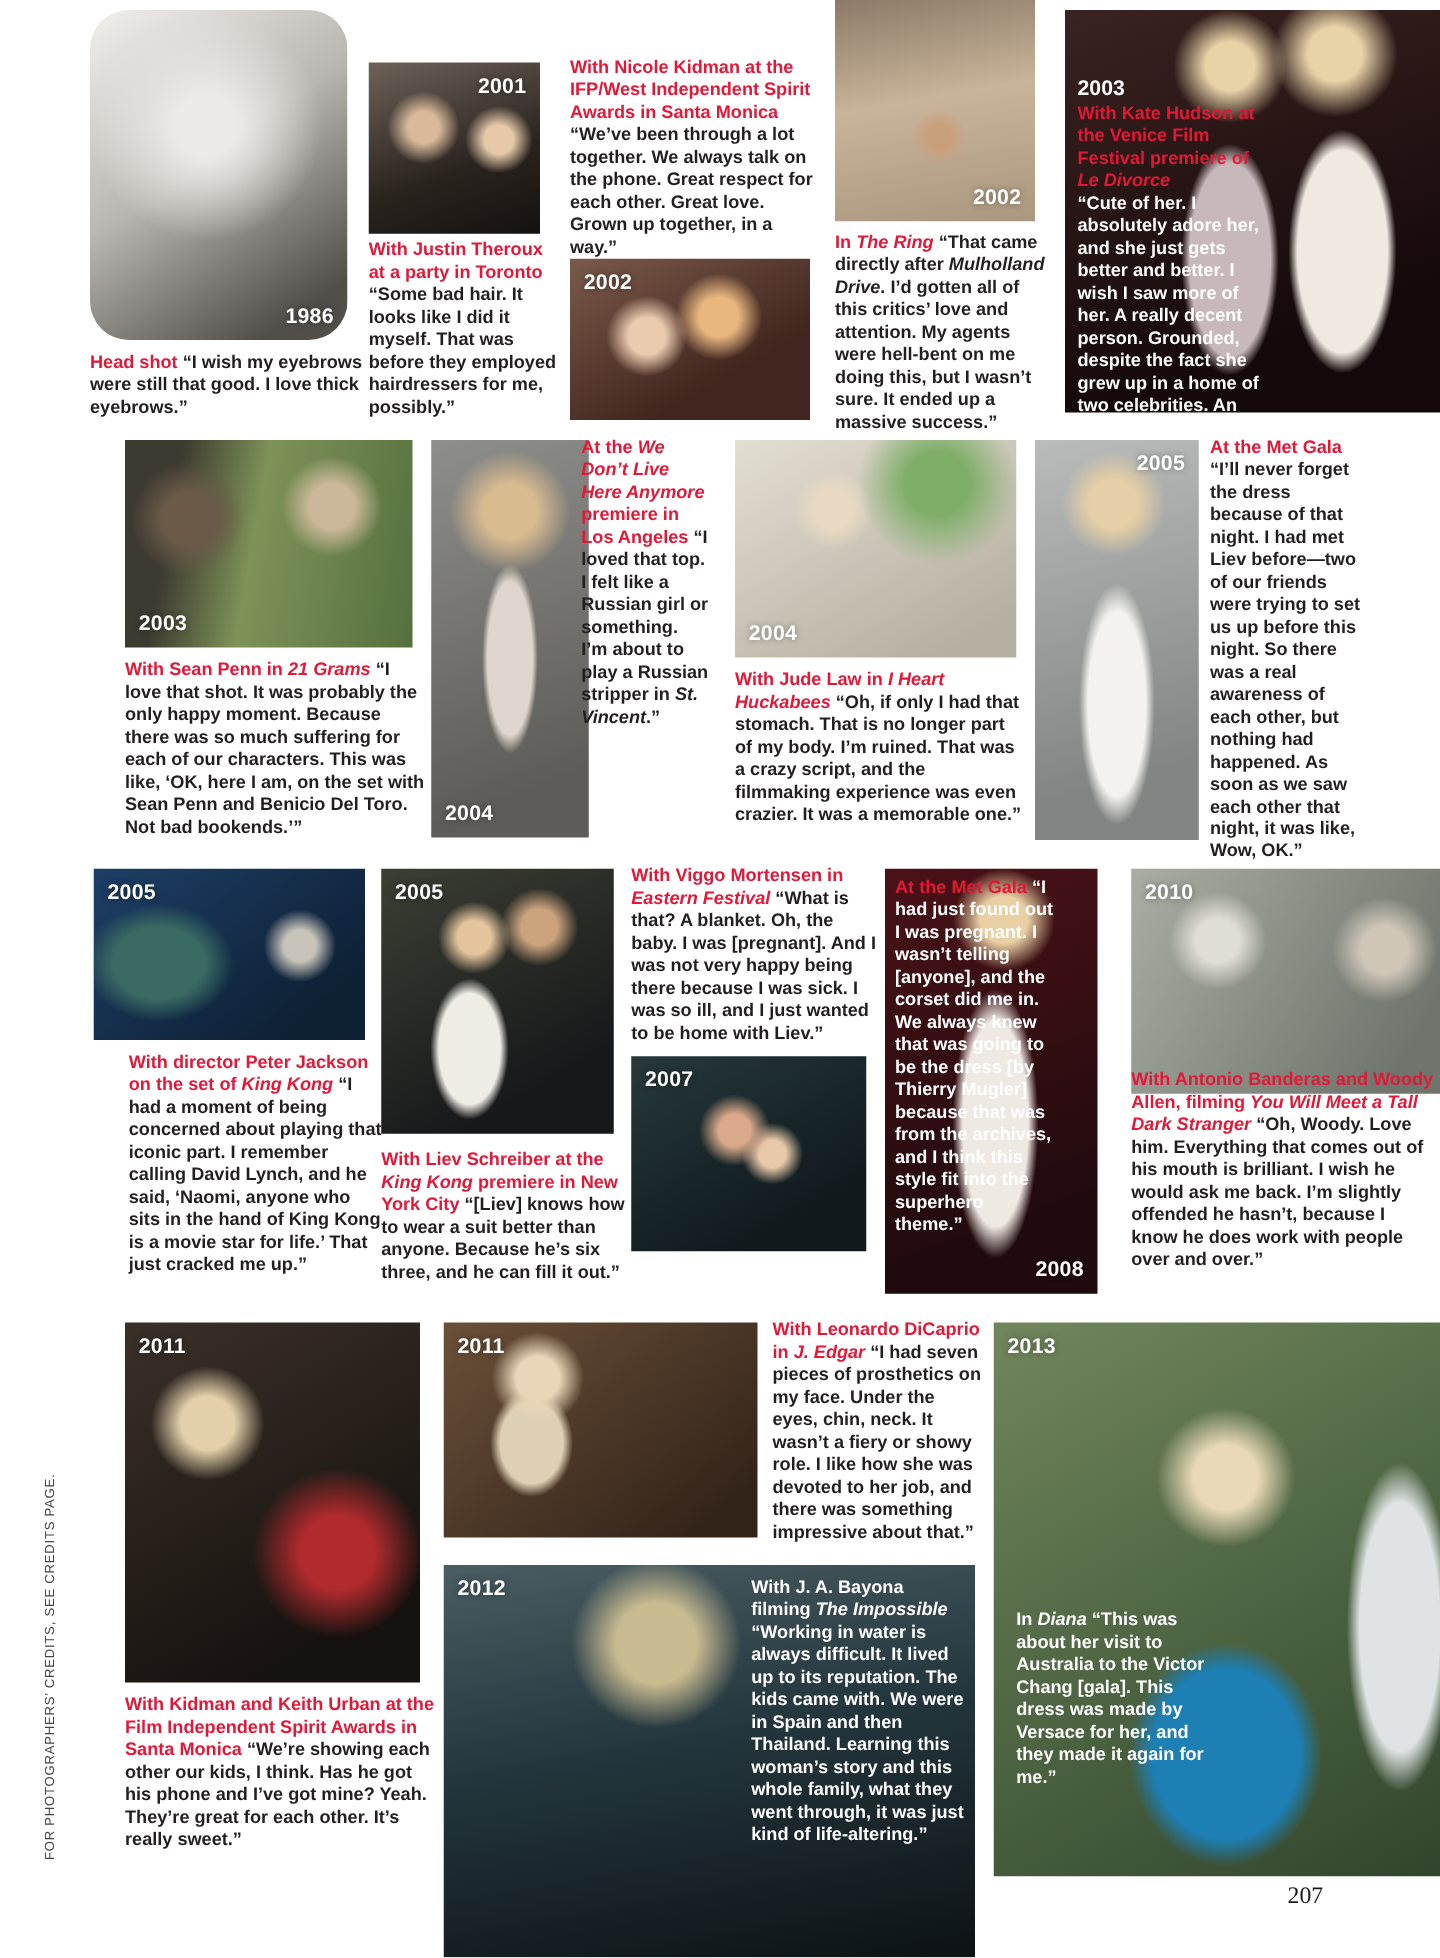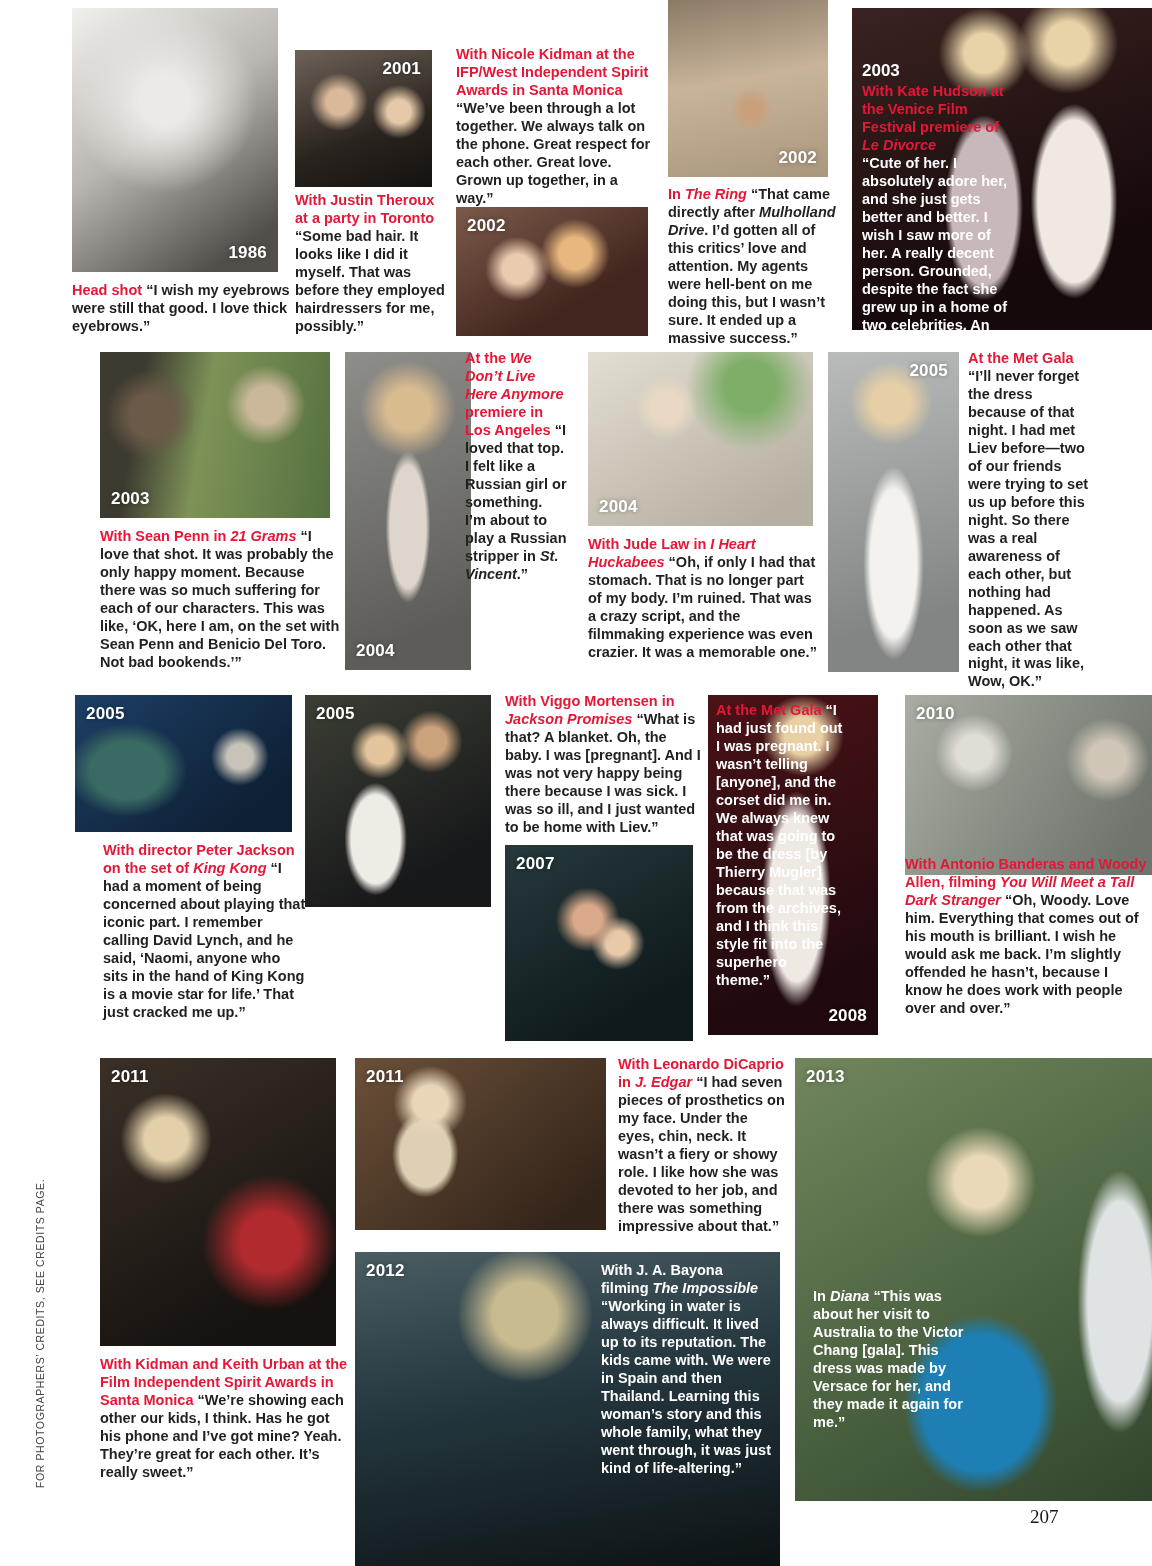--- a/index.html
+++ b/index.html
@@ -28,21 +28,21 @@
   :root { --red:#e51737; }
 
   .credit { position:absolute; left:34px; top:1158px; height:330px;
             writing-mode:vertical-rl; transform:rotate(180deg);
             font-size:10.5px; letter-spacing:.6px; color:#444; white-space:nowrap; }
   .pageno { position:absolute; left:1030px; top:1506px;
             font-family:"Liberation Serif", serif; font-size:19px; color:#1a1a1a; }
 
   
   .p0 { background:radial-gradient(circle at 45% 35%, #eceae6 0 12%, transparent 45%),
-        linear-gradient(145deg,#f2f0ec,#b9b6b1 45%,#524e4a 88%); }
+        linear-gradient(145deg,#f2f0ec,#b9b6b1 45%,#524e4a 88%);border-radius:31px; }
   .p1 { background:radial-gradient(circle at 32% 38%, #d9b99a 0 10%, transparent 23%),
         radial-gradient(circle at 76% 45%, #e6c9a9 0 9%, transparent 21%),
         linear-gradient(160deg,#6e6258,#2a241f 60%,#15110e); }
   .p2 { background:radial-gradient(circle at 32% 48%, #eacbb0 0 10%, transparent 22%),
         radial-gradient(circle at 62% 36%, #e8b77f 0 11%, transparent 24%),
         linear-gradient(150deg,#7a5a4a,#41251e 70%); }
   .p3 { background:radial-gradient(circle at 52% 62%, #caa07c 0 7%, transparent 16%),
         linear-gradient(170deg,#8b7a66,#c9b49a 45%,#a9977e); }
   .p4 { background:radial-gradient(ellipse 18% 40% at 44% 62%, #c9b8bb 0 60%, transparent 72%),
         radial-gradient(ellipse 20% 42% at 74% 60%, #efe9e2 0 60%, transparent 72%),
@@ -160,25 +160,28 @@
   <figure class="photo p9" style="left:75px;top:695px;width:217px;height:137px">
     <figcaption class="year pos-tl">2005</figcaption>
   </figure>
   <p class="cap" style="left:103px;top:842px;width:204px">
     <span class="hgroup"><span class="h">With director Peter Jackson on the set of </span><i class="h">King Kong </i><span class="h"></span></span><span class="q">“I had a moment of being concerned about playing that iconic part. I remember calling David Lynch, and he said, ‘Naomi, anyone who sits in the hand of King Kong is a movie star for life.’ That just cracked me up.”</span><i class="q"></i><span class="q"></span>
   </p>
 
   <figure class="photo p10" style="left:305px;top:695px;width:186px;height:212px">
     <figcaption class="year pos-tl">2005</figcaption>
   </figure>
+  <p class="cap" style="left:305px;top:920px;width:204px">
+    <span class="hgroup"><span class="h">With Liev Schreiber at the </span><i class="h">King Kong</i><span class="h"> premiere in New York City </span></span><span class="q">“[Liev] knows how to wear a suit better than anyone. Because he’s six three, and he can fill it out.”</span><i class="q"></i><span class="q"></span>
+  </p>
 
   <p class="cap" style="left:505px;top:693px;width:198px">
-    <span class="hgroup"><span class="h">With Viggo Mortensen in </span><i class="h">Jackson Promises </i><span class="h"></span></span><span class="q">“What is that? A blanket. Oh, the baby. I was [pregnant]. And I was not very happy being there because I was sick. I was so ill, and I just wanted to be home with Liev.”</span><i class="q"></i><span class="q"></span>
-  </p>
-  <figure class="photo p11" style="left:505px;top:845px;width:188px;height:196px">
+    <span class="hgroup"><span class="h">With Viggo Mortensen in </span><i class="h">Eastern Festival </i><span class="h"></span></span><span class="q">“What is that? A blanket. Oh, the baby. I was [pregnant]. And I was not very happy being there because I was sick. I was so ill, and I just wanted to be home with Liev.”</span><i class="q"></i><span class="q"></span>
+  </p>
+  <figure class="photo p11" style="left:505px;top:845px;width:188px;height:156px">
     <figcaption class="year pos-tl">2007</figcaption>
   </figure>
 
   <figure class="photo p12" style="left:708px;top:695px;width:170px;height:340px">
     <figcaption class="year pos-br">2008</figcaption>
   </figure>
   <p class="cap ov" style="left:716px;top:702px;width:128px">
     <span class="hgroup"><span class="h">At the Met Gala </span><i class="h"></i><span class="h"></span></span><span class="q">“I had just found out I was pregnant. I wasn’t telling [anyone], and the corset did me in. We always knew that was going to be the dress [by Thierry Mugler] because that was from the archives, and I think this style fit into the superhero theme.”</span><i class="q"></i><span class="q"></span>
   </p>
 

